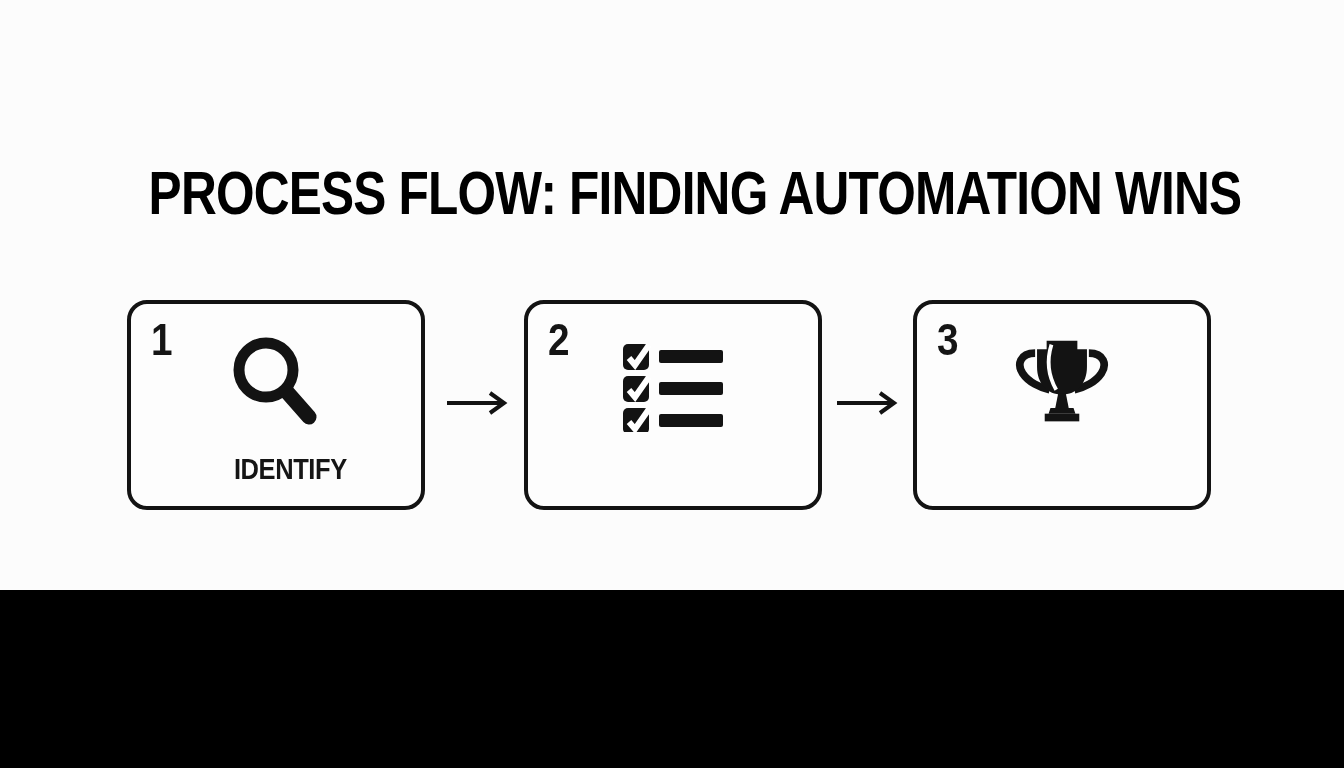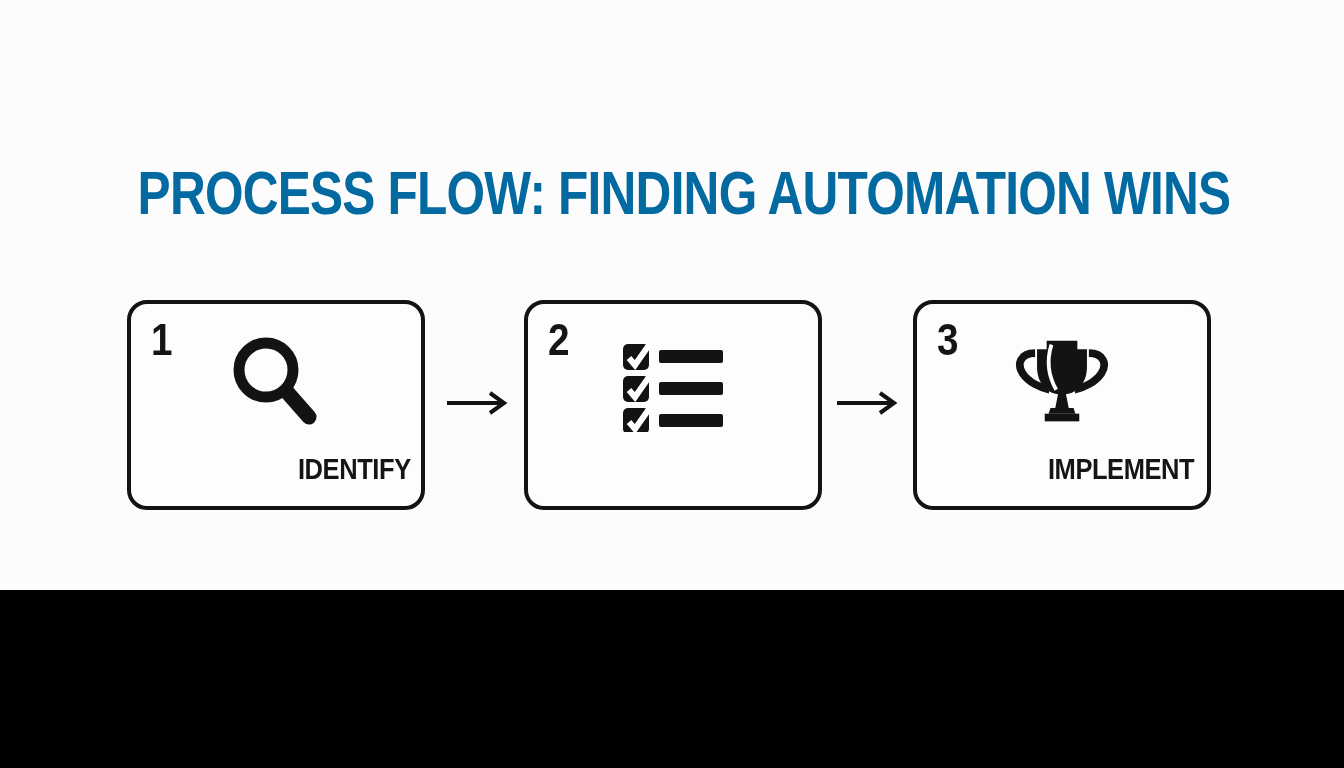--- a/index.html
+++ b/index.html
@@ -9,26 +9,26 @@
   .canvas {
     position: relative;
     width: 1344px;
     height: 768px;
     background: #fcfcfc;
   }
 
   .title {
     position: absolute;
     top: 162px;
-    left: 1px;
+    left: 12px;
     right: 0;
     text-align: left;
     font-size: 62px;
     font-weight: 700;
-    color: #0369a1;
+    color: #000000;
     line-height: 1;
     white-space: nowrap;
   }
   .title .condense {
     display: inline-block;
     transform: scaleX(0.80);
     transform-origin: 50% 50%;
     letter-spacing: -1px;
   }
 
@@ -64,21 +64,21 @@
     right: 0;
     display: flex;
     justify-content: center;
   }
 
   .step-label {
     position: absolute;
     bottom: 22px;
     left: 0;
     right: 0;
-    text-align: right;
+    text-align: center;
     font-size: 30px;
     font-weight: 700;
     color: #151515;
     line-height: 1;
     white-space: nowrap;
     padding-left: 28px;
   }
   .step-label .condense {
     display: inline-block;
     transform: scaleX(0.85);
@@ -169,20 +169,17 @@
       <svg width="96" height="96" viewBox="0 0 100 100" aria-hidden="true">
         <path d="M22 20 C6 20 3 32 9 41 C15 50 27 56 37 58" fill="none" stroke="#131313" stroke-width="8"></path>
         <path d="M78 20 C94 20 97 32 91 41 C85 50 73 56 63 58" fill="none" stroke="#131313" stroke-width="8"></path>
         <path d="M24 16 L34 16 L34 7 L66 7 L66 16 L76 16 L76 34 C76 52 65 63 50 63 C35 63 24 52 24 34 Z" fill="#131313"></path>
         <path d="M39 11 C34 27 36 44 44 58" fill="none" stroke="#ffffff" stroke-width="4"></path>
         <path d="M46 62 L54 62 L57 77 L43 77 Z" fill="#131313"></path>
         <path d="M38 77 L62 77 L64 83 L36 83 Z" fill="#131313"></path>
         <rect x="32" y="83" width="36" height="8" fill="#131313"></rect>
       </svg>
     </div>
-    <div class="step-label">
-      <span class="condense">IMPLEMENT</span>
-    </div>
   </div>
 
   <div class="bottom-bar"></div>
 
 </div>
 
 </body></html>

